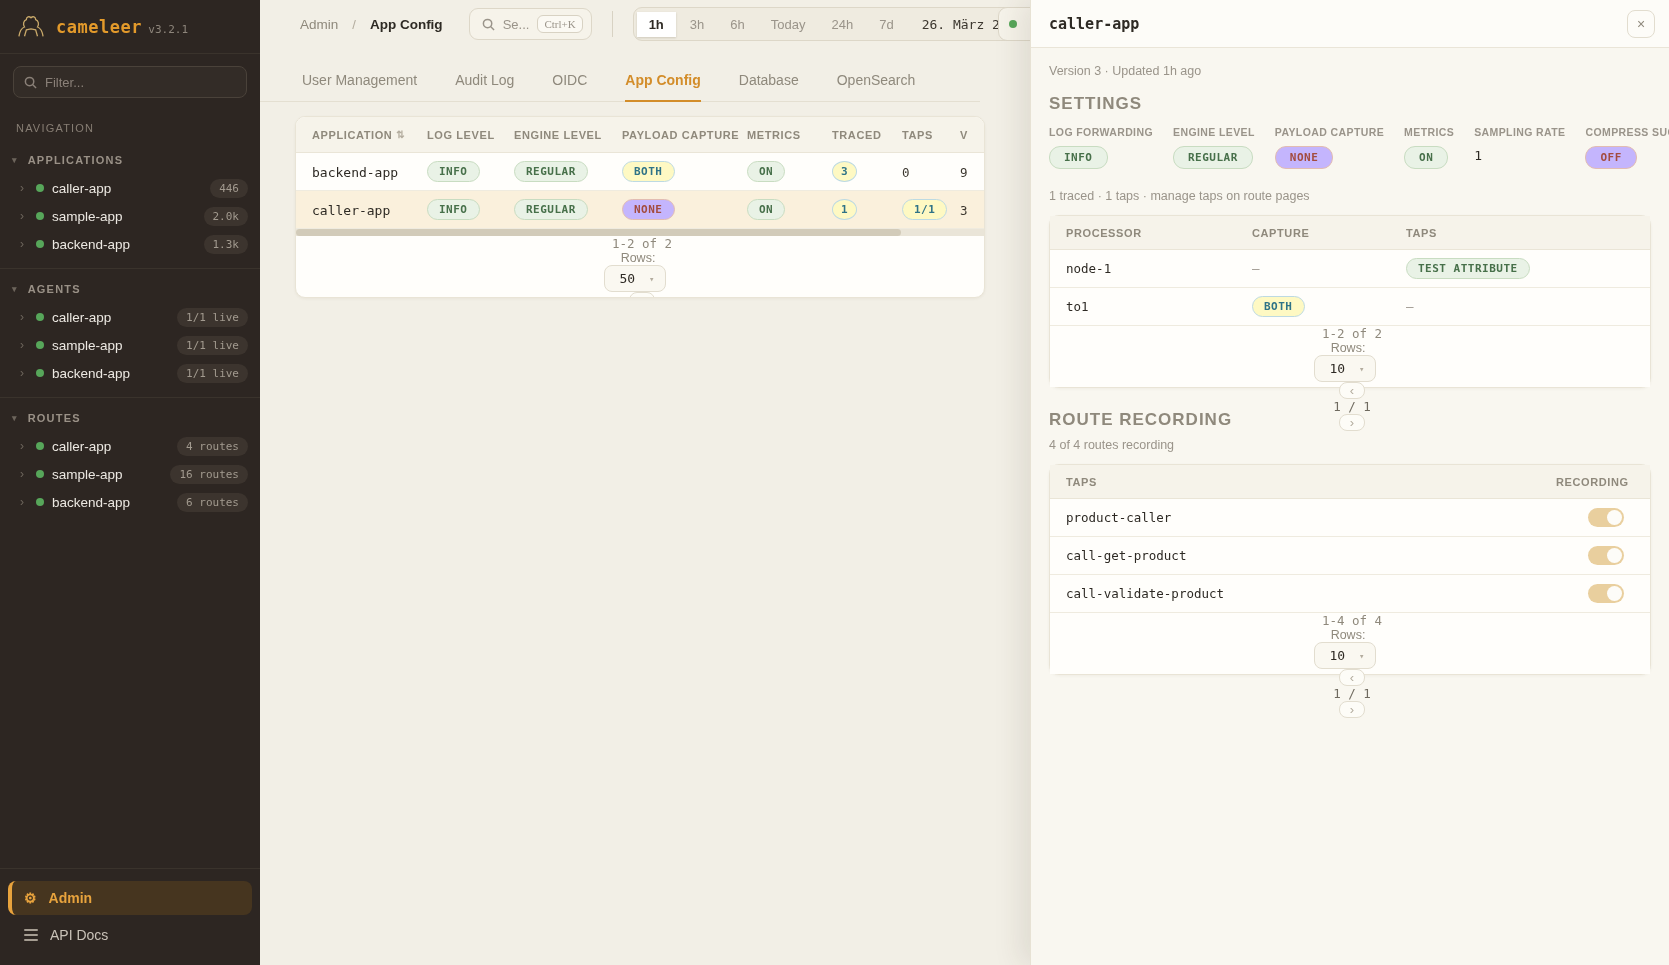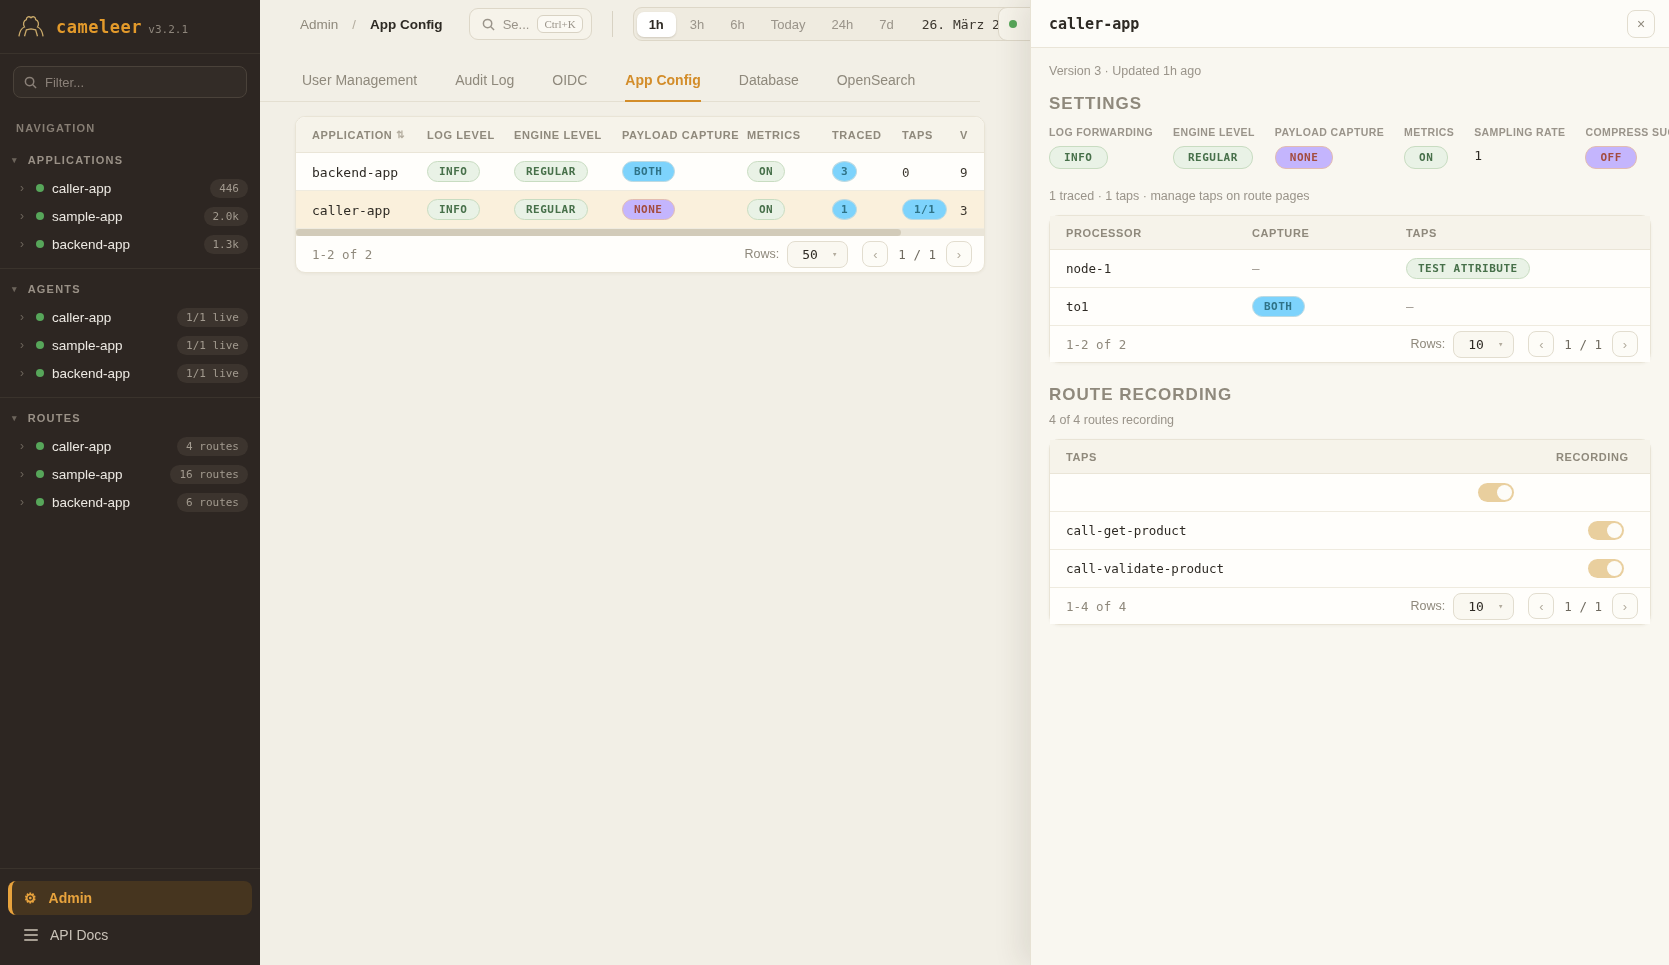--- a/index.html
+++ b/index.html
@@ -11,21 +11,21 @@
   #app { display:flex; width:1669px; height:965px; position:relative; }
 
   
   .sidebar { width:260px; height:965px; background:#2d2622; color:#e8e4df; flex:0 0 260px; display:flex; flex-direction:column; position:relative; z-index:5; }
   .sb-logo-row { height:54px; display:flex; align-items:center; gap:10px; padding:0 16px; border-bottom:1px solid #3a332c; }
   .camel-icon { width:30px; height:26px; }
   .brand { font-family:"DejaVu Sans Mono", monospace; font-weight:700; font-size:17px; color:#e39a2b; letter-spacing:.5px; }
   .brand-ver { font-family:"DejaVu Sans Mono", monospace; font-size:11px; color:#8d857b; margin-left:2px; }
   .sb-filter { margin:12px 13px 6px; height:32px; background:#332c27; border:1px solid #4a423a; border-radius:8px; display:flex; align-items:center; gap:8px; padding:0 10px; color:#8a8078; font-size:13px; }
   .sb-filter svg { flex:0 0 auto; }
-  .sb-navlabel { padding:18px 16px 6px; font-size:11px; font-weight:700; letter-spacing:1.2px; color:#877e74; }
+  .sb-navlabel { padding:18px 16px 6px; font-size:11px; font-weight:400; letter-spacing:1.2px; color:#877e74; }
   .sb-section { padding:6px 0 10px; }
   .sb-section + .sb-section { border-top:1px solid #3a332c; }
   .sb-sec-head { display:flex; align-items:center; gap:10px; padding:8px 10px 8px 12px; font-size:11px; font-weight:700; letter-spacing:1.2px; color:#9a9187; cursor:pointer; }
   .sb-sec-caret { color:#6d655c; font-size:9px; }
   .sb-item { display:flex; align-items:center; gap:8px; padding:6px 12px 6px 20px; height:28px; cursor:pointer; }
   .sb-item-caret { color:#6d655c; font-size:12px; width:8px; }
   .dot { width:8px; height:8px; border-radius:50%; background:#57a65a; flex:0 0 auto; }
   .sb-item-name { font-size:13.5px; color:#ece8e2; flex:1; }
   .sb-badge { font-family:"DejaVu Sans Mono", monospace; font-size:11px; color:#a29a8f; background:#3c342e; border-radius:10px; padding:3px 9px; }
   .sb-spacer { flex:1; }
@@ -39,21 +39,21 @@
   
   .main { flex:1; position:relative; }
   .topbar { height:48px; display:flex; align-items:center; gap:14px; padding:0 0 0 40px; }
   .crumb { font-size:13.5px; color:#8f897c; }
   .crumb-sep { color:#b3ac9e; font-size:13px; }
   .crumb-cur { font-size:13.5px; color:#2e2a24; font-weight:700; }
   .searchbox { margin-left:12px; display:flex; align-items:center; gap:8px; border:1px solid #ddd7c8; background:#f6f3ea; border-radius:9px; height:32px; padding:0 8px 0 12px; color:#9a948a; font-size:13px; }
   .kbd { font-family:Liberation Serif, serif; font-size:11px; color:#9a948a; border:1px solid #d8d2c3; border-radius:6px; padding:2px 6px; background:#fbf9f3; }
   .vsep { width:1px; height:26px; background:#d8d2c3; margin:0 6px; }
   .timegroup { display:flex; align-items:center; border:1px solid #ddd7c8; background:#efebe0; border-radius:9px; height:34px; padding:3px; gap:2px; }
-  .trange { font-size:13px; color:#9a948a; padding:5px 12px; border-radius:7px; cursor:pointer; white-space:nowrap; }
+  .trange { font-size:13px; color:#9a948a; padding:5px 12px; border-radius:0; cursor:pointer; white-space:nowrap; }
   .trange.active { background:#ffffff; color:#2e2a24; font-weight:700; box-shadow:0 1px 2px rgba(60,50,30,.18); }
   .tdate { font-family:"DejaVu Sans Mono", monospace; font-size:13px; color:#3c372f; padding:0 10px 0 14px; white-space:nowrap; }
   .tdash { color:#9a948a; padding:0 4px; }
   .tnow { font-family:"DejaVu Sans Mono", monospace; font-size:13px; color:#3c372f; padding:0 12px 0 4px; }
   .live-pill { position:absolute; left:998px; top:7px; height:34px; width:60px; border:1px solid #ddd7c8; background:#f6f3ea; border-radius:9px; display:flex; align-items:center; padding:0 10px; z-index:4; }
 
   .tabs { display:flex; gap:38px; padding:24px 0 0 42px; border-bottom:1px solid #e4dfd1; width:720px; margin-left:0; }
   .tab { font-size:14px; color:#8f897c; padding-bottom:12px; cursor:pointer; white-space:nowrap; }
   .tab.active { color:#d38d2a; font-weight:700; border-bottom:2px solid #d38d2a; margin-bottom:-1px; }
 
@@ -65,28 +65,28 @@
   .th { font-size:11px; font-weight:700; letter-spacing:.6px; color:#8f897c; padding-left:16px; white-space:nowrap; display:flex; align-items:center; gap:4px; }
   .sort-ic { color:#b3ac9e; font-size:10px; }
   .trow { height:38px; border-bottom:1px solid #efebdf; cursor:pointer; }
   .trow.hl { background:#faf0dc; }
   .td { padding-left:16px; white-space:nowrap; }
   .cellname { font-family:"DejaVu Sans Mono", monospace; font-size:13px; color:#2e2a24; }
   .cellplain { font-family:"DejaVu Sans Mono", monospace; font-size:12.5px; color:#3c372f; }
 
   .pill { display:inline-block; font-family:"DejaVu Sans Mono", monospace; font-size:11px; font-weight:700; letter-spacing:.5px; padding:3px 11px; border-radius:11px; }
   .pill.green { background:#e9f2e6; border:1px solid #c8dcc1; color:#47704a; }
-  .pill.teal  { background:#7dd3fc; border:1px solid #bddae2; color:#2f7387; }
+  .pill.teal  { background:#fef9c3; border:1px solid #bddae2; color:#2f7387; }
   .pill.red   { background:#c4b5fd; border:1px solid #e2bcb2; color:#a34c3f; }
   .pill.circ  { padding:3px 8px; border-radius:50%; }
 
   .scrolltrack { height:7px; background:#eae5d8; margin:0; position:relative; }
   .scrollthumb { position:absolute; left:0; top:0; height:7px; width:88%; background:#d2cbb9; border-radius:4px; }
 
-  .pager { display:flex; align-items:center; height:36px; padding:0 12px 0 16px; color:#8f897c; }
+  .pager { display:flex; align-items:center; height:61px; padding:0 12px 0 16px; color:#8f897c;flex-direction:column; }
   .pager .range { font-family:"DejaVu Sans Mono", monospace; font-size:12.5px; }
   .pager .grow { flex:1; }
   .rows-label { font-size:12.5px; margin-right:8px; }
   .rows-select { display:flex; align-items:center; gap:14px; border:1px solid #e2ddcf; background:#faf8f1; border-radius:8px; padding:5px 10px 5px 14px; font-family:"DejaVu Sans Mono", monospace; font-size:13px; color:#2e2a24; cursor:pointer; margin-right:14px; }
   .rows-select .caret { color:#b3ac9e; font-size:9px; }
   .pgbtn { width:26px; height:26px; border:1px solid #e2ddcf; background:#fdfcf7; border-radius:8px; color:#b3ac9e; display:flex; align-items:center; justify-content:center; font-size:13px; cursor:pointer; }
   .pgnum { font-family:"DejaVu Sans Mono", monospace; font-size:12.5px; color:#6f6a5f; padding:0 10px; white-space:nowrap; }
 
   
   .drawer { position:absolute; left:1030px; top:0; width:639px; height:965px; background:#f9f7f0; box-shadow:-10px 0 26px rgba(60,50,30,.10); border-left:1px solid #e7e2d4; z-index:10; display:flex; flex-direction:column; }
@@ -392,20 +392,21 @@
       <div class="dr-sec">ROUTE RECORDING</div>
       <div class="dr-sub">4 of 4 routes recording</div>
 
       <div class="card inner-card">
         <div class="rgrid ithead" id="routes-thead">
             <div class="ith">TAPS</div>
             <div class="ith right">RECORDING</div>
           </div>
         <div id="routes-rows">
             <div class="rgrid itrow">
+              <div class="itd">product-caller</div>
               <div class="toggle-cell">
                 <span class="toggle">
                   <span class="knob"></span>
                 </span>
               </div>
             </div>
             <div class="rgrid itrow">
               <div class="itd">call-get-product</div>
               <div class="toggle-cell">
                 <span class="toggle">

